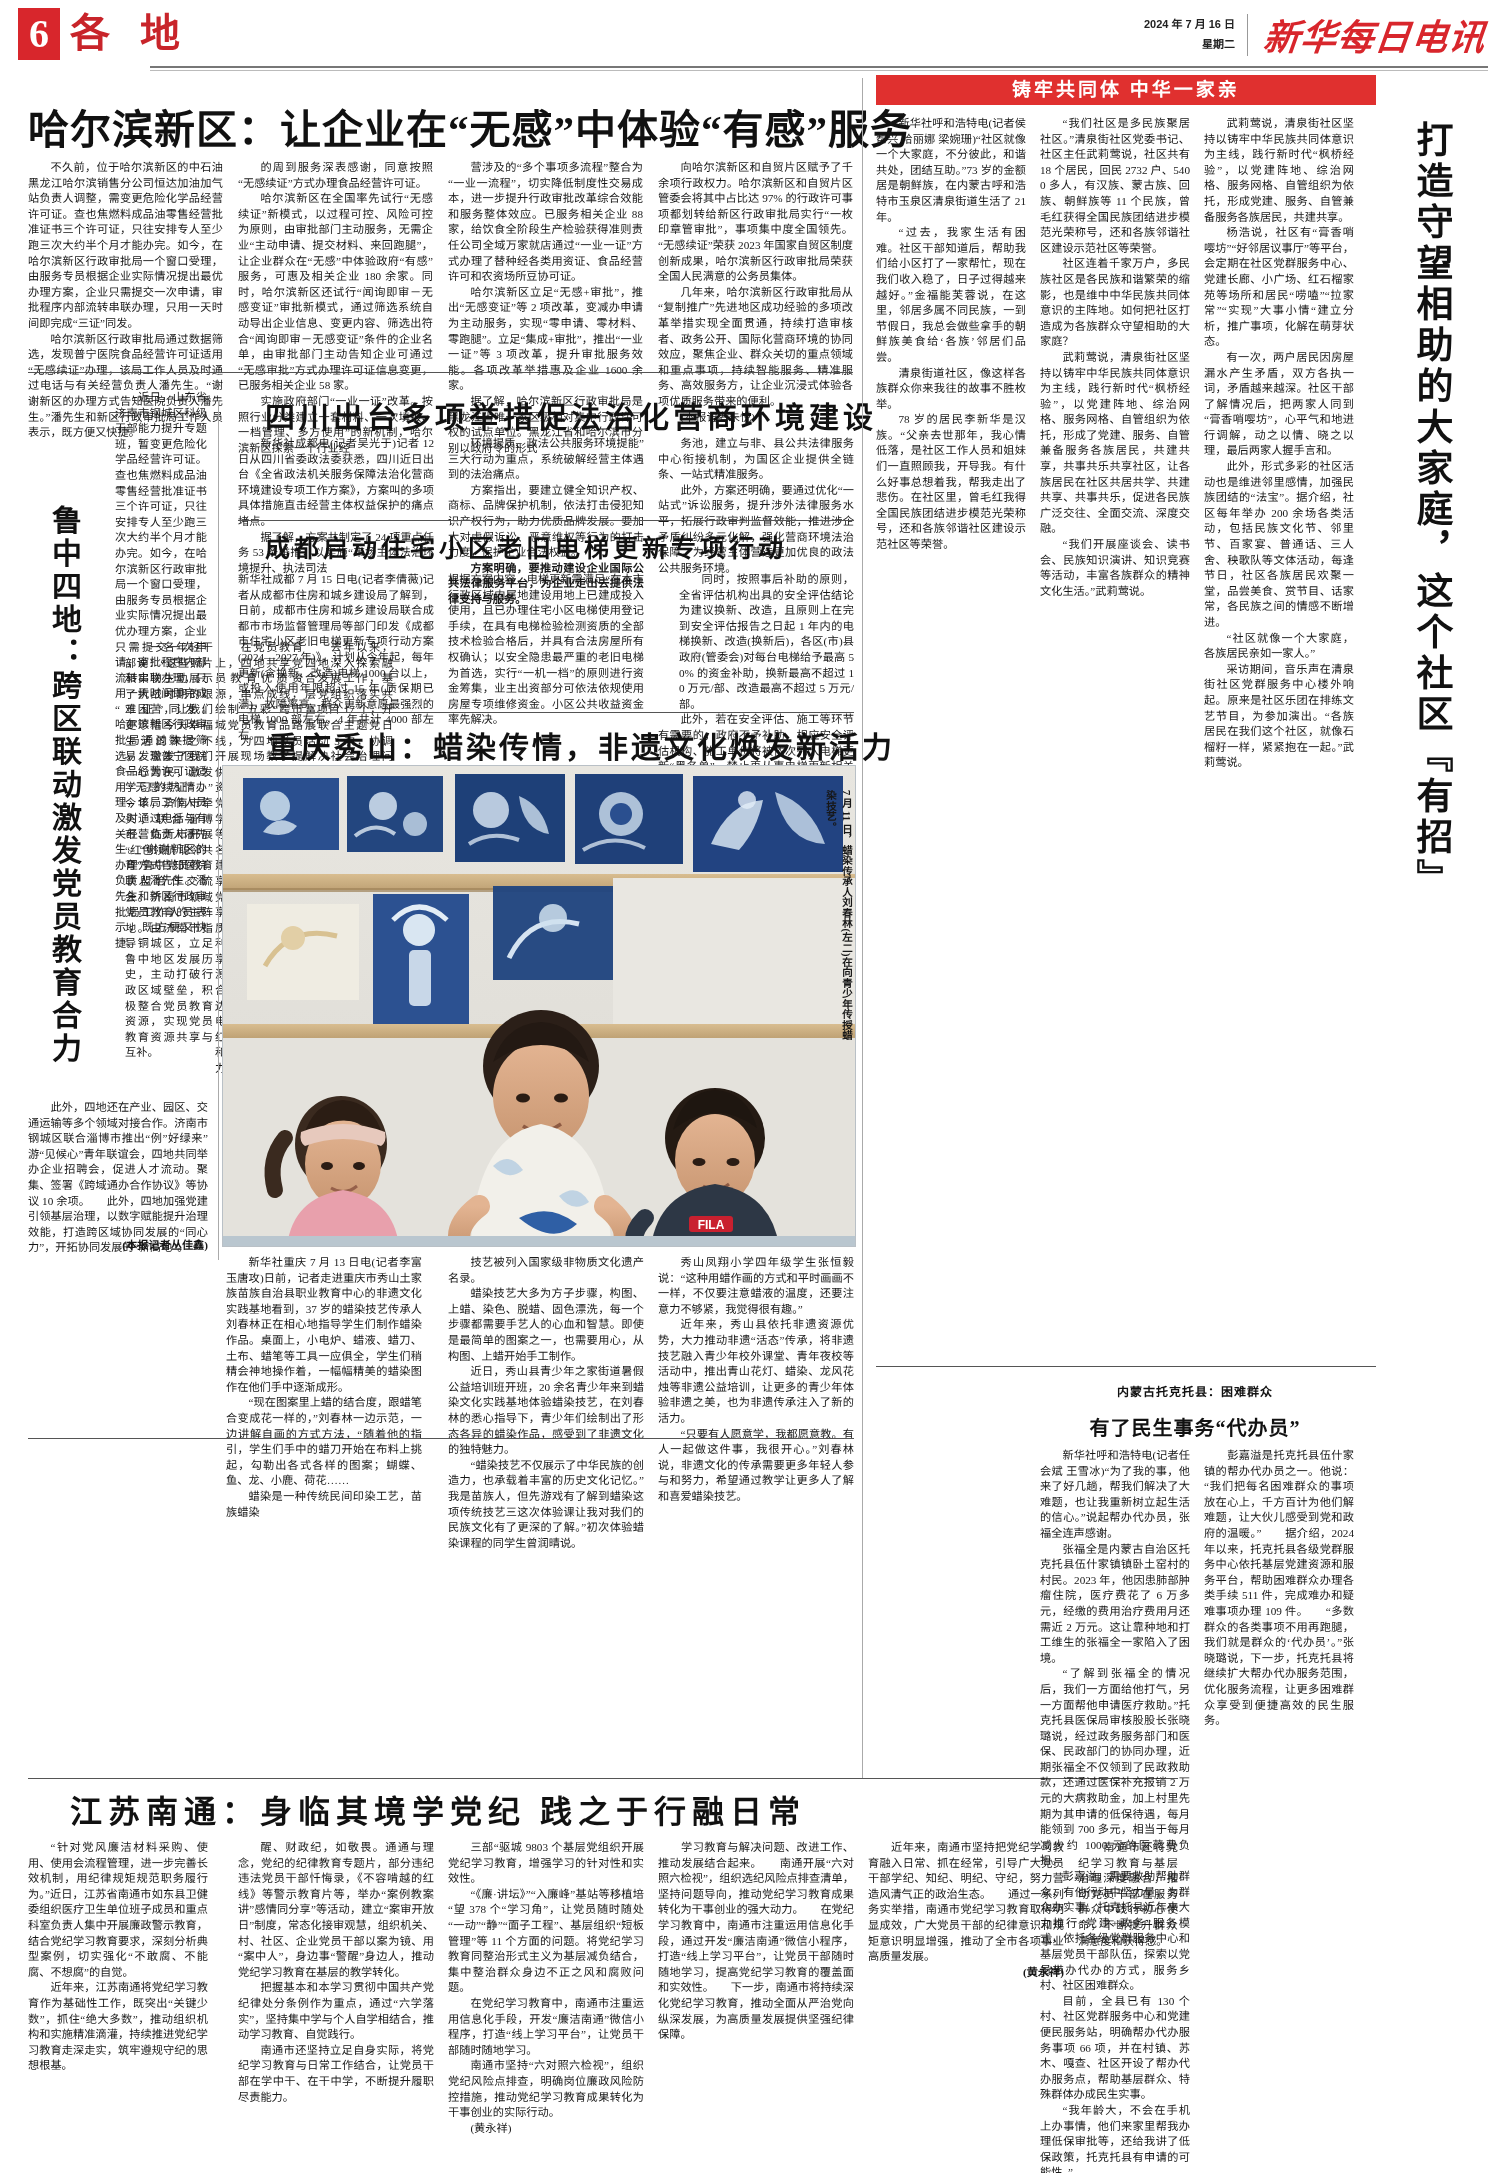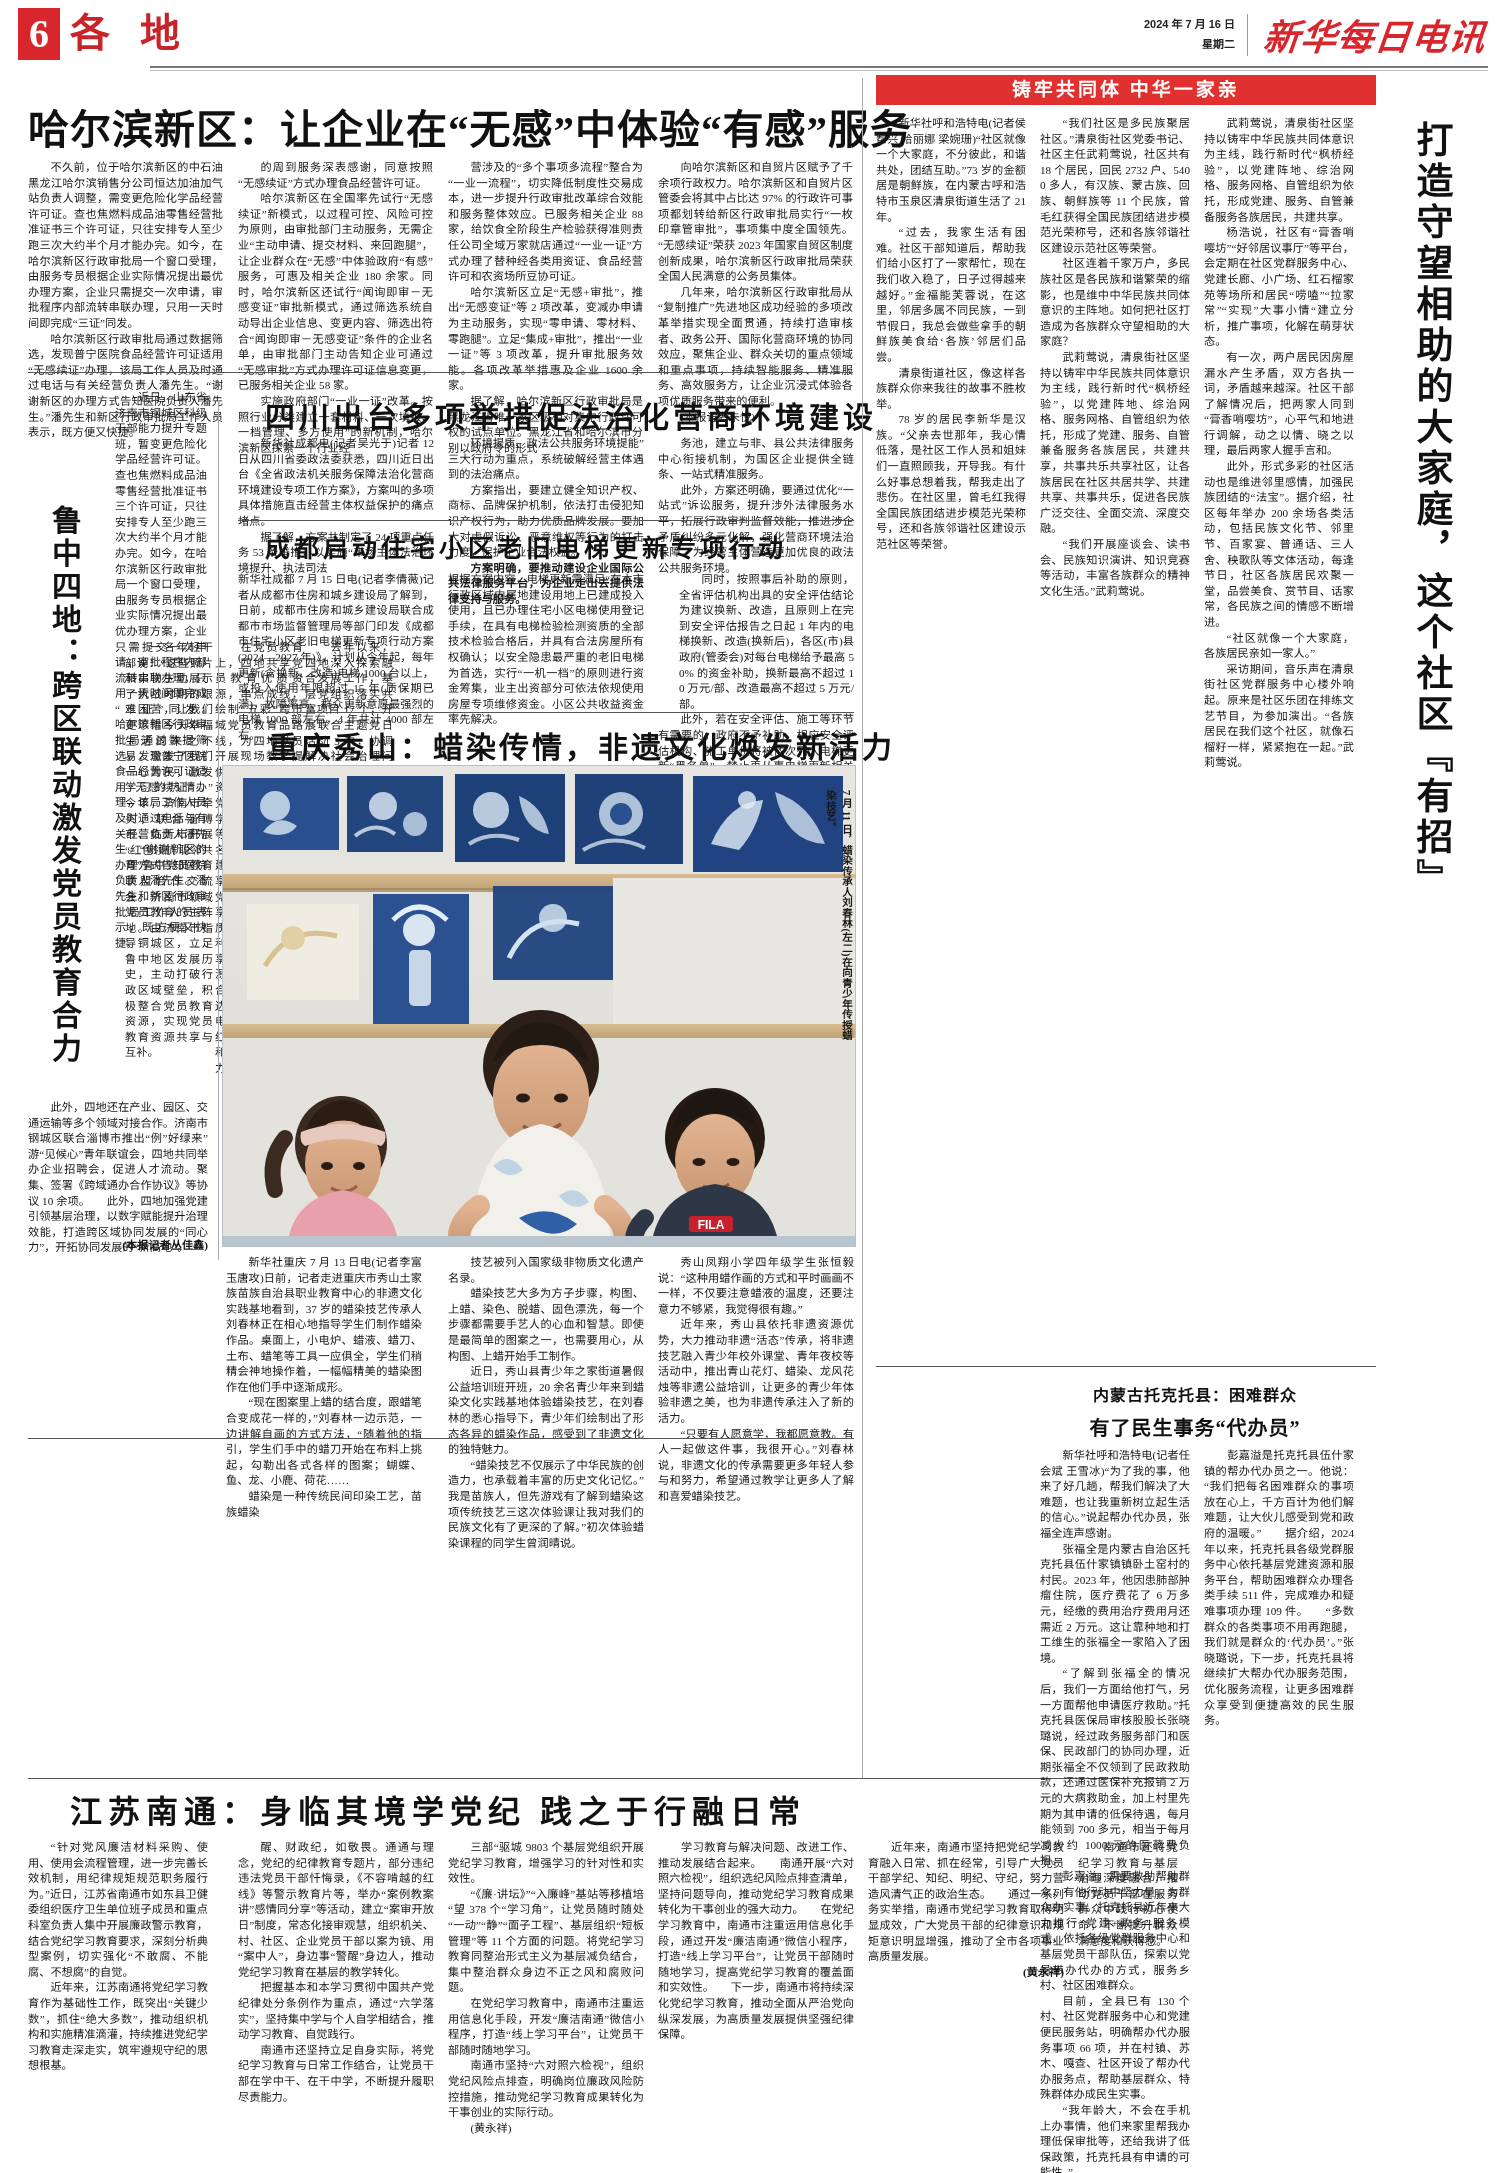--- a/index.html
+++ b/index.html
@@ -373,21 +373,21 @@
     <div style="text-indent: 2em;">武莉莺说，清泉街社区坚持以铸牢中华民族共同体意识为主线，践行新时代“枫桥经验”，以党建阵地、综治网格、服务网格、自管组织为依托，形成党建、服务、自管兼备服务各族居民，共建共享。</div>
     <div style="text-indent: 2em;">杨浩说，社区有“膏香哨嘤坊”“好邻居议事厅”等平台，会定期在社区党群服务中心、党建长廊、小广场、红石榴家苑等场所和居民“唠嗑”“拉家常”“实现”大事小情“建立分析，推广事项，化解在萌芽状态。</div>
     <div style="text-indent: 2em;">有一次，两户居民因房屋漏水产生矛盾，双方各执一词，矛盾越来越深。社区干部了解情况后，把两家人同到“膏香哨嘤坊”，心平气和地进行调解，动之以情、晓之以理，最后两家人握手言和。</div>
     <div style="text-indent: 2em;">此外，形式多彩的社区活动也是维进邻里感情，加强民族团结的“法宝”。据介绍，社区每年举办 200 余场各类活动，包括民族文化节、邻里节、百家宴、普通话、三人舍、秧歌队等文体活动，每逢节日，社区各族居民欢聚一堂，品尝美食、赏节目、话家常，各民族之间的情感不断增进。</div>
     <div style="text-indent: 2em;">“社区就像一个大家庭，各族居民亲如一家人。”</div>
     <div style="text-indent: 2em;">采访期间，音乐声在清泉街社区党群服务中心楼外响起。原来是社区乐团在排练文艺节目，为参加演出。“各族居民在我们这个社区，就像石榴籽一样，紧紧抱在一起。”武莉莺说。</div>
   </div>
 
 <div class="rule-h" style="left:876px;top:1366px;width:500px;"></div>
 
-<div class="subhead" style="left:1010px;top:1382px;width:370px;font-size:16px;letter-spacing:1px;">内蒙古托克托县：困难群众</div>
+<div class="subhead" style="left:1010px;top:1382px;width:370px;font-size:12px;letter-spacing:1px;">内蒙古托克托县：困难群众</div>
 <div class="subhead" style="left:1010px;top:1412px;width:370px;font-size:20px;letter-spacing:1px;">有了民生事务“代办员”</div>
 
 <div class="col-text" style="position:absolute;left:1040px;top:1448px;width:150px;height:330px;">
     <div style="text-indent: 2em;">新华社呼和浩特电(记者任会斌 王雪冰)“为了我的事，他来了好几趟，帮我们解决了大难题，也让我重新树立起生活的信心。”说起帮办代办员，张福全连声感谢。</div>
     <div style="text-indent: 2em;">张福全是内蒙古自治区托克托县伍什家镇镇卧土窑村的村民。2023 年，他因患肺部肿瘤住院，医疗费花了 6 万多元，经缴的费用治疗费用月还需近 2 万元。这让靠种地和打工维生的张福全一家陷入了困境。</div>
     <div style="text-indent: 2em;">“了解到张福全的情况后，我们一方面给他打气，另一方面帮他申请医疗救助。”托克托县医保局审核股股长张晓璐说，经过政务服务部门和医保、民政部门的协同办理，近期张福全不仅领到了民政救助款，还通过医保补充报销 2 万元的大病救助金，加上村里先期为其申请的低保待遇，每月能领到 700 多元，相当于每月减少约 1000 元的医药费负担。</div>
     <div style="text-indent: 2em;">彭嘉溢，需要救助帮助群众，有他行动中坚力量，为群众办实事。托克托县近年来大力推行“党建+政务”服务模式，依托各级党群服务中心和基层党员干部队伍，探索以党员带办代办的方式，服务乡村、社区困难群众。</div>
     <div style="text-indent: 2em;">目前，全县已有 130 个村、社区党群服务中心和党建便民服务站，明确帮办代办服务事项 66 项，并在村镇、苏木、嘎查、社区开设了帮办代办服务点，帮助基层群众、特殊群体办成民生实事。</div>
     <div style="text-indent: 2em;">“我年龄大，不会在手机上办事情，他们来家里帮我办理低保审批等，还给我讲了低保政策，托克托县有申请的可能性。”</div>
   </div>

